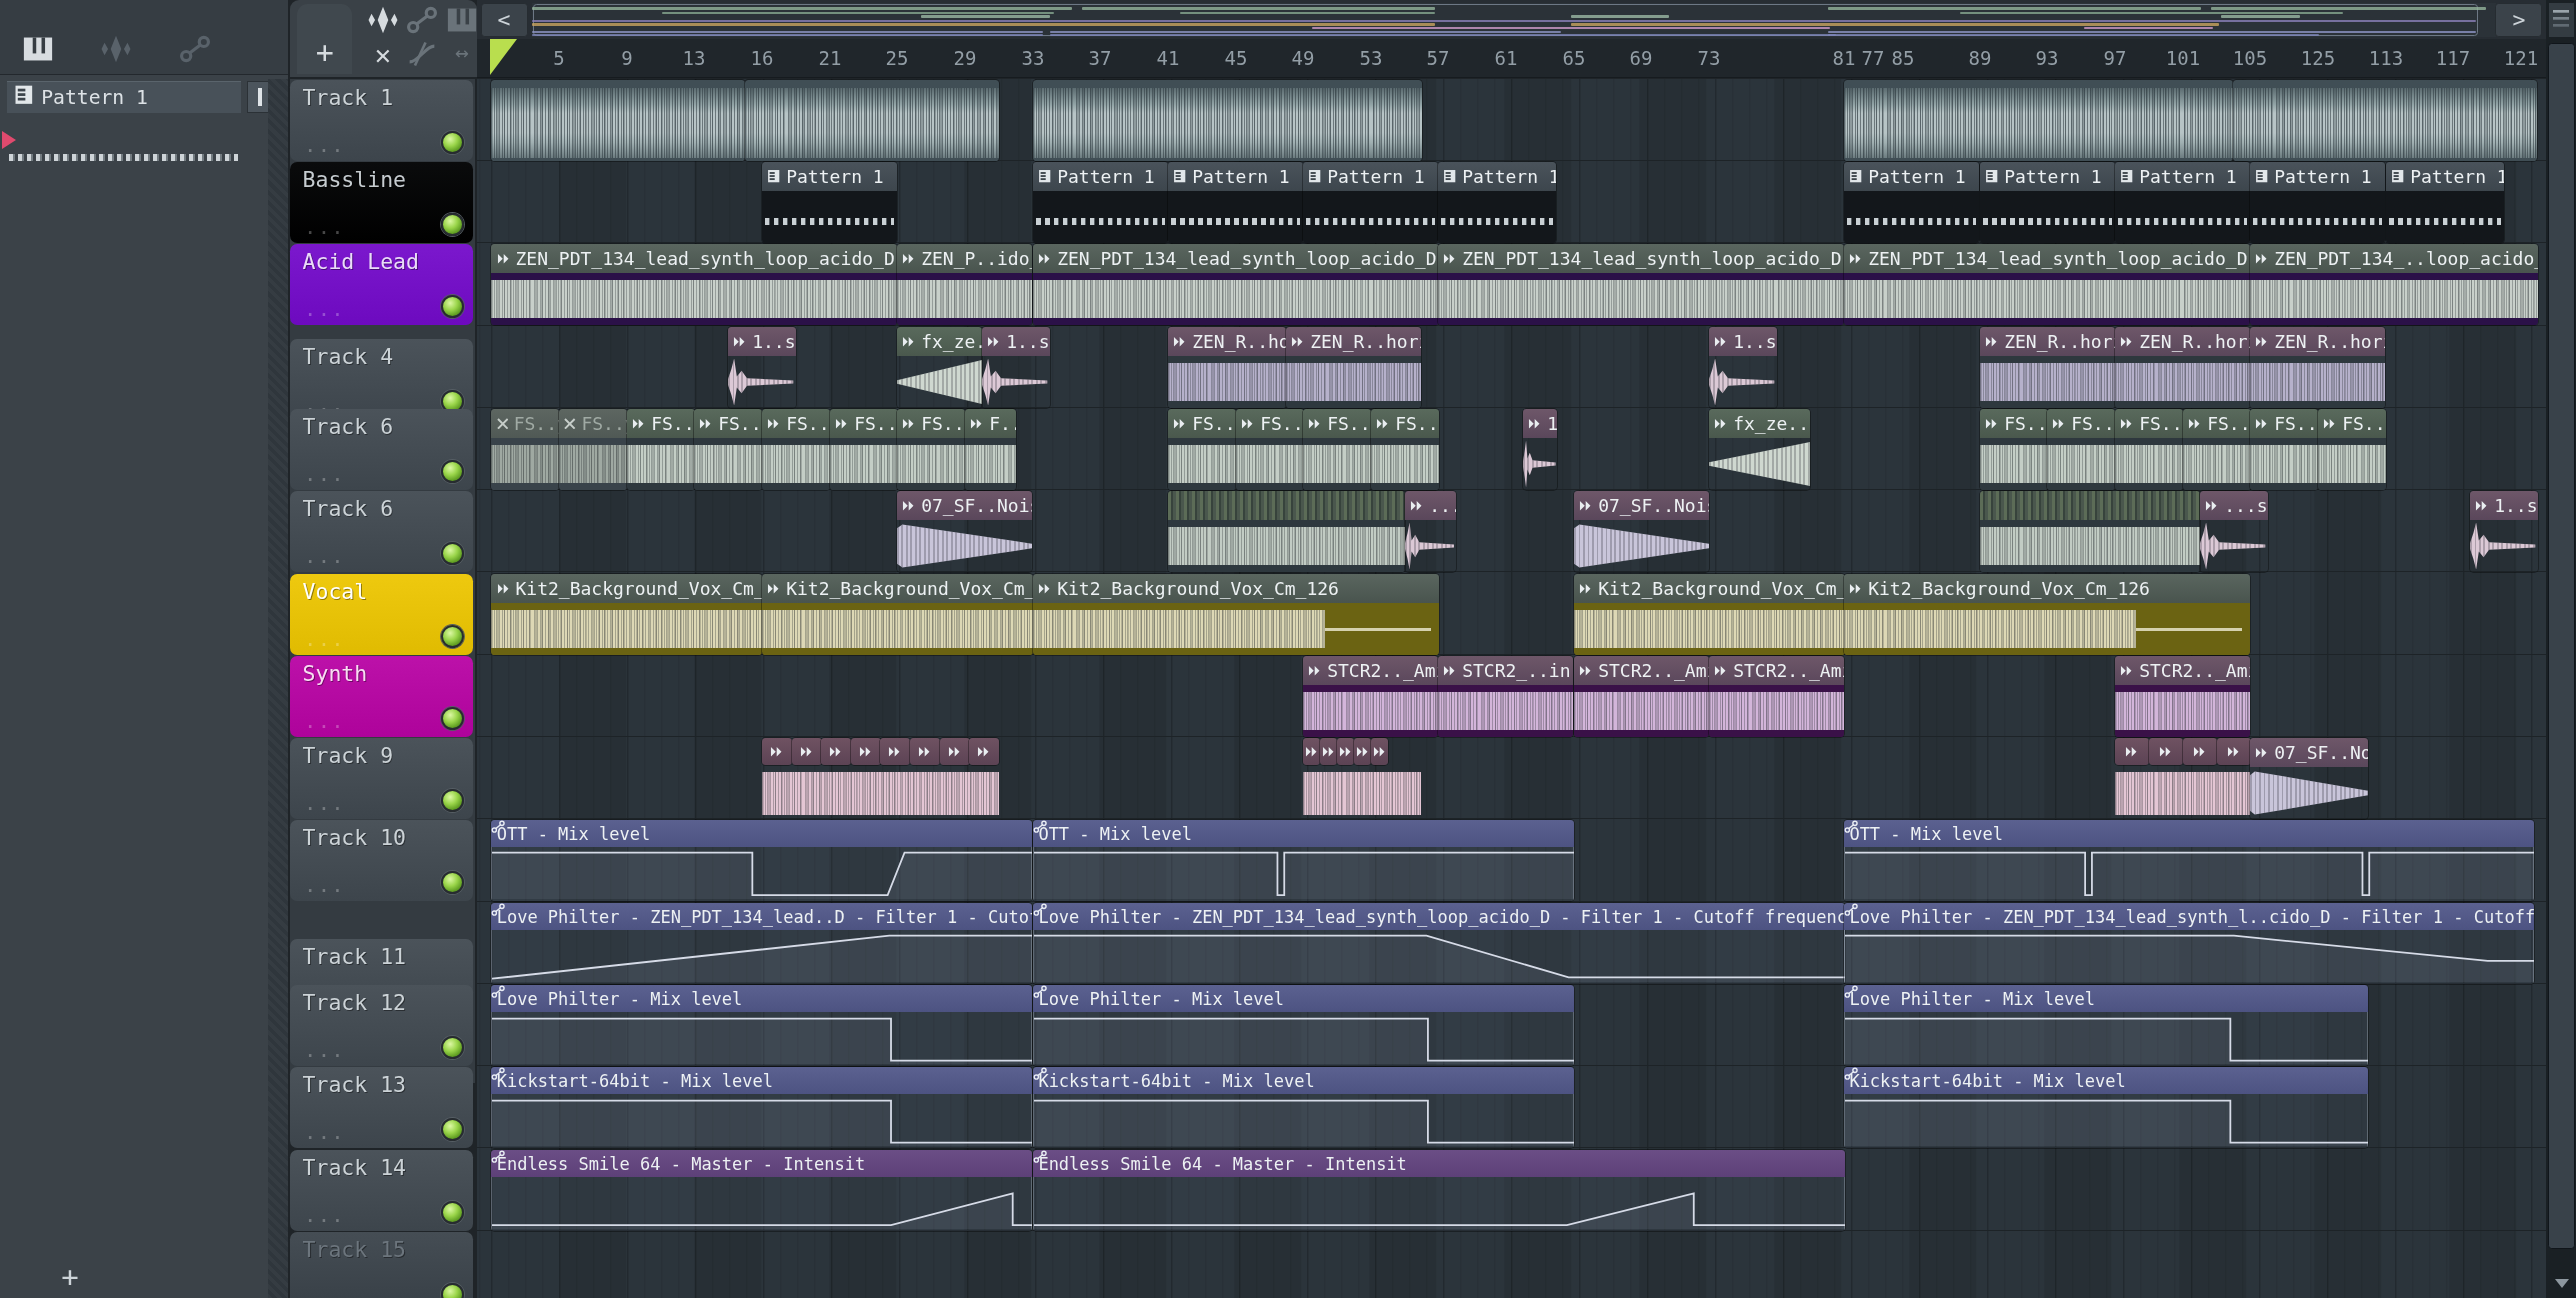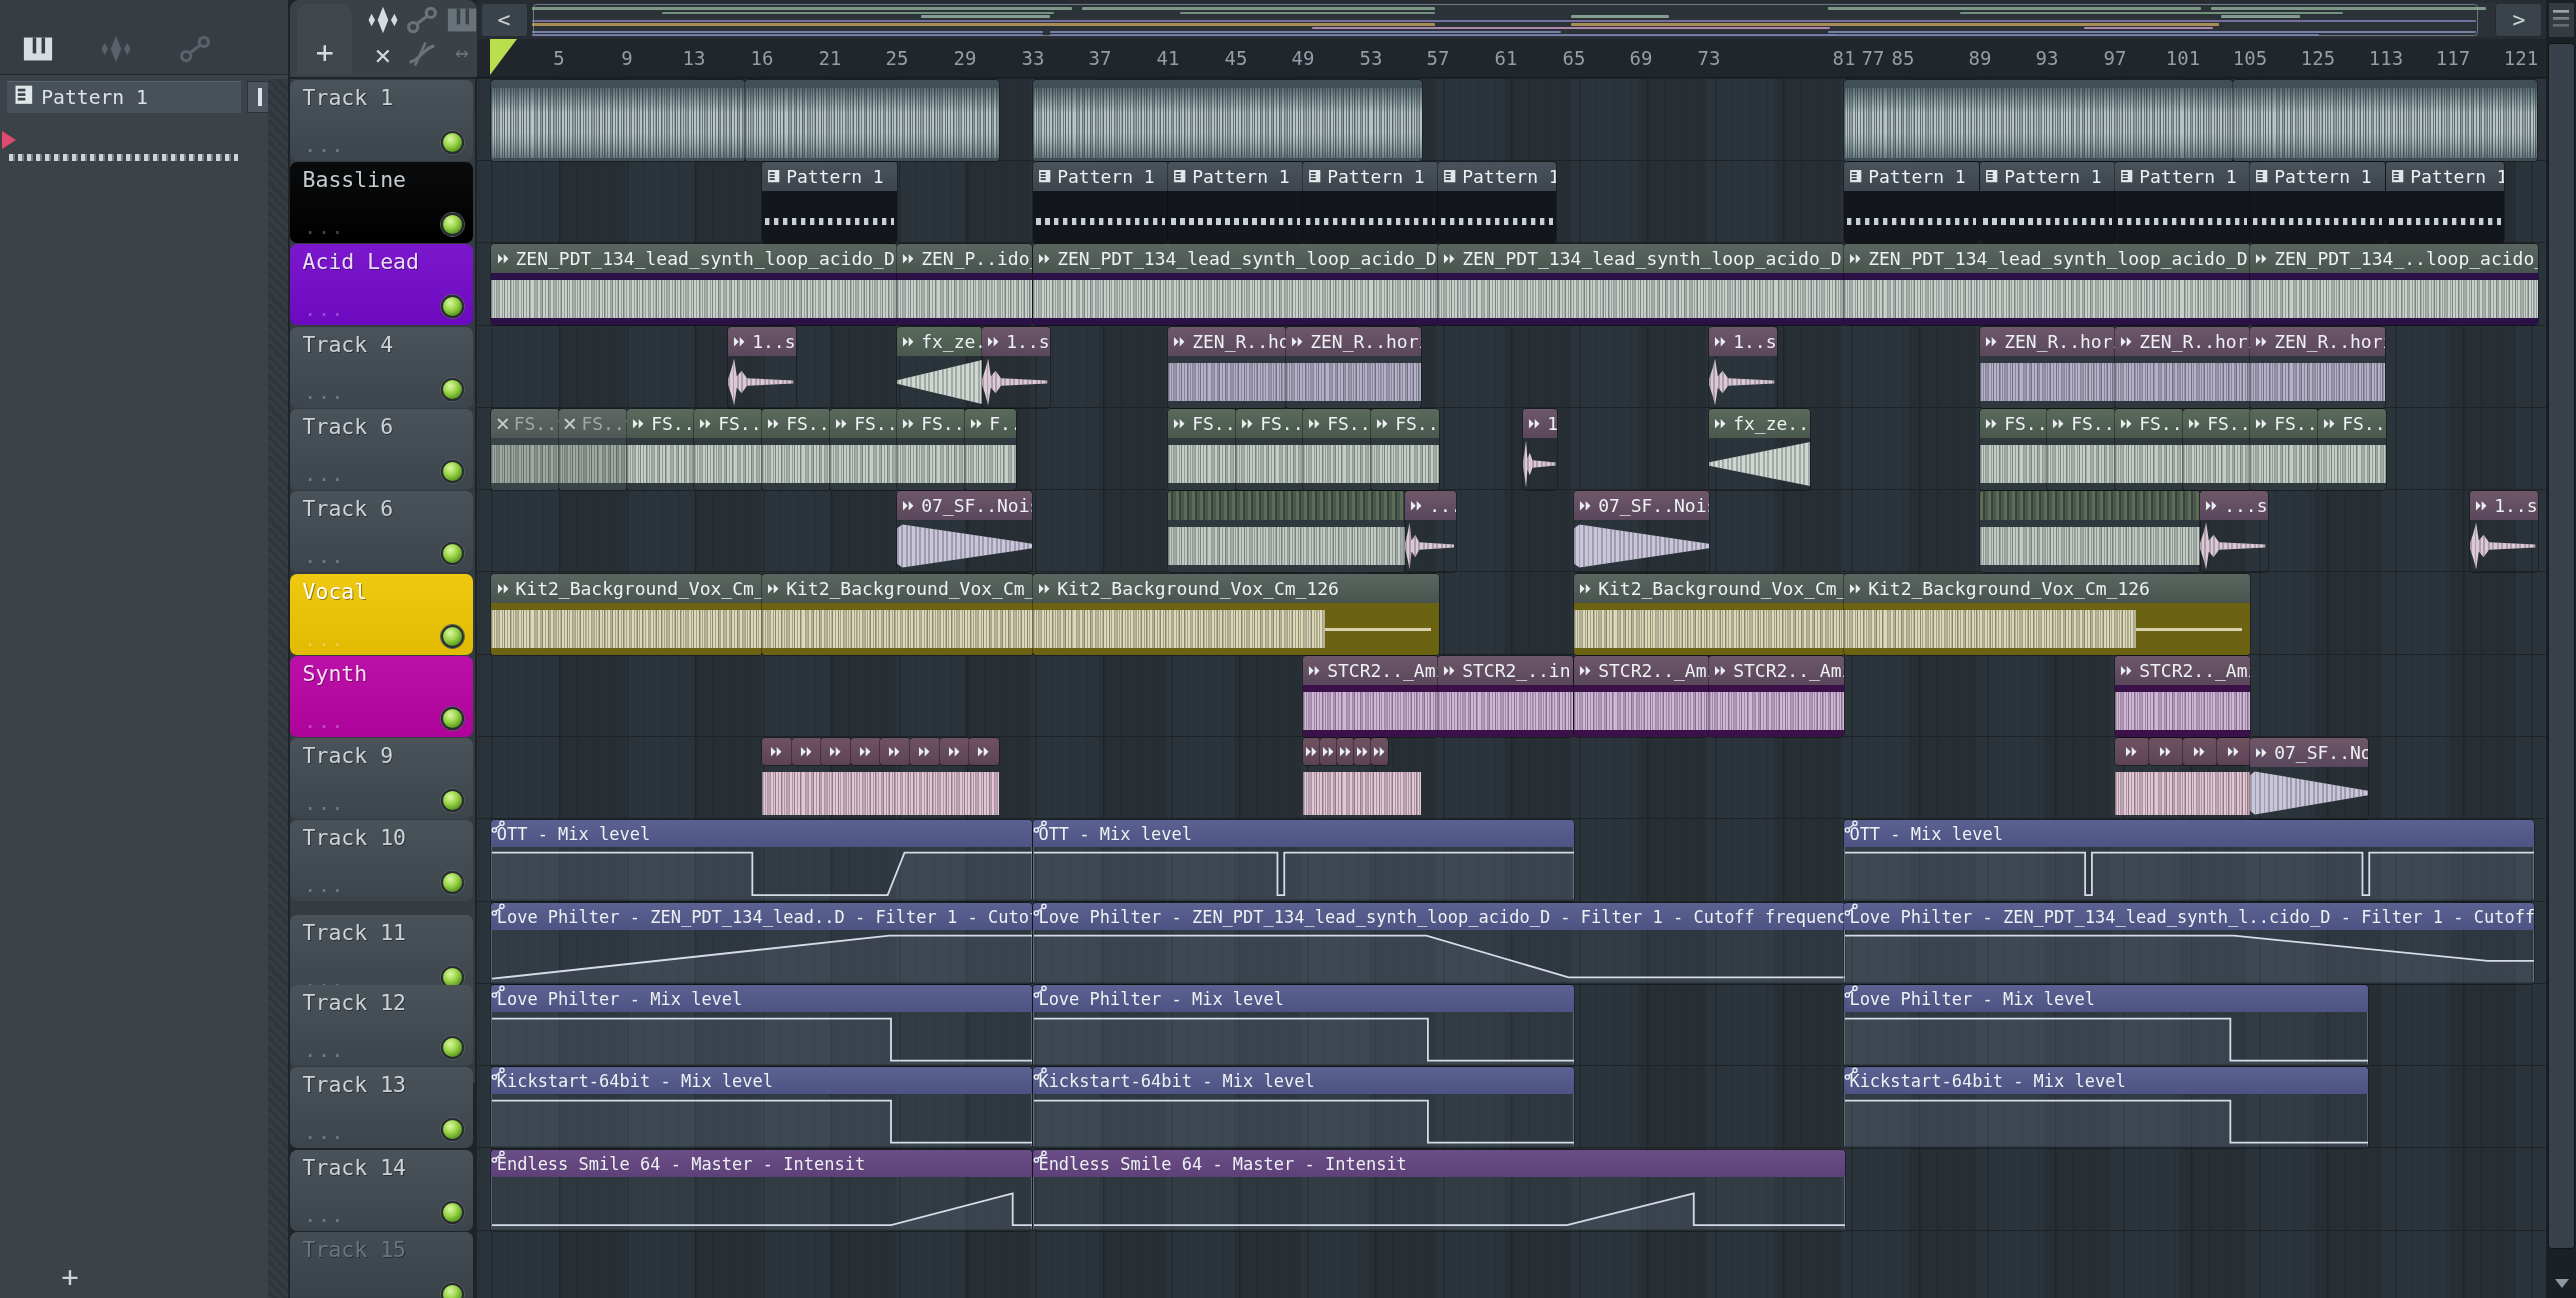--- a/index.html
+++ b/index.html
@@ -256,21 +256,21 @@
     <div class="thdr" style="top: 83px; background: linear-gradient(rgb(10, 11, 12), rgb(0, 0, 0));">
       <div class="tname" style="color: rgb(198, 204, 208);">Bassline</div>
       <div class="tdots">...</div>
       <div class="tled"></div>
     </div>
     <div class="thdr" style="top: 165px; background: linear-gradient(rgb(123, 24, 205), rgb(109, 10, 191));">
       <div class="tname" style="color: rgb(234, 220, 248);">Acid Lead</div>
       <div class="tdots">...</div>
       <div class="tled"></div>
     </div>
-    <div class="thdr" style="top: 248px; background: linear-gradient(rgb(75, 83, 90), rgb(61, 69, 76)); text-align: right;">
+    <div class="thdr" style="top: 260px; background: linear-gradient(rgb(75, 83, 90), rgb(61, 69, 76)); text-align: right;">
       <div class="tname" style="color: rgb(204, 211, 215);">Track 4</div>
       <div class="tdots">...</div>
       <div class="tled"></div>
     </div>
     <div class="thdr" style="top: 330px; background: linear-gradient(rgb(75, 83, 90), rgb(61, 69, 76));">
       <div class="tname" style="color: rgb(204, 211, 215);">Track 6</div>
       <div class="tdots">...</div>
       <div class="tled"></div>
     </div>
     <div class="thdr" style="top: 412px; background: linear-gradient(rgb(75, 83, 90), rgb(61, 69, 76));">
@@ -291,21 +291,21 @@
     <div class="thdr" style="top: 659px; background: linear-gradient(rgb(75, 83, 90), rgb(61, 69, 76));">
       <div class="tname" style="color: rgb(204, 211, 215);">Track 9</div>
       <div class="tdots">...</div>
       <div class="tled"></div>
     </div>
     <div class="thdr" style="top: 741px; background: linear-gradient(rgb(75, 83, 90), rgb(61, 69, 76));">
       <div class="tname" style="color: rgb(204, 211, 215);">Track 10</div>
       <div class="tdots">...</div>
       <div class="tled"></div>
     </div>
-    <div class="thdr" style="top: 836px; background: linear-gradient(rgb(75, 83, 90), rgb(61, 69, 76));">
+    <div class="thdr" style="top: 860px; background: linear-gradient(rgb(75, 83, 90), rgb(61, 69, 76));">
       <div class="tname" style="color: rgb(204, 211, 215);">Track 11</div>
       <div class="tdots">...</div>
       <div class="tled"></div>
     </div>
     <div class="thdr" style="top: 906px; background: linear-gradient(rgb(75, 83, 90), rgb(61, 69, 76));">
       <div class="tname" style="color: rgb(204, 211, 215);">Track 12</div>
       <div class="tdots">...</div>
       <div class="tled"></div>
     </div>
     <div class="thdr" style="top: 988px; background: linear-gradient(rgb(75, 83, 90), rgb(61, 69, 76));">

